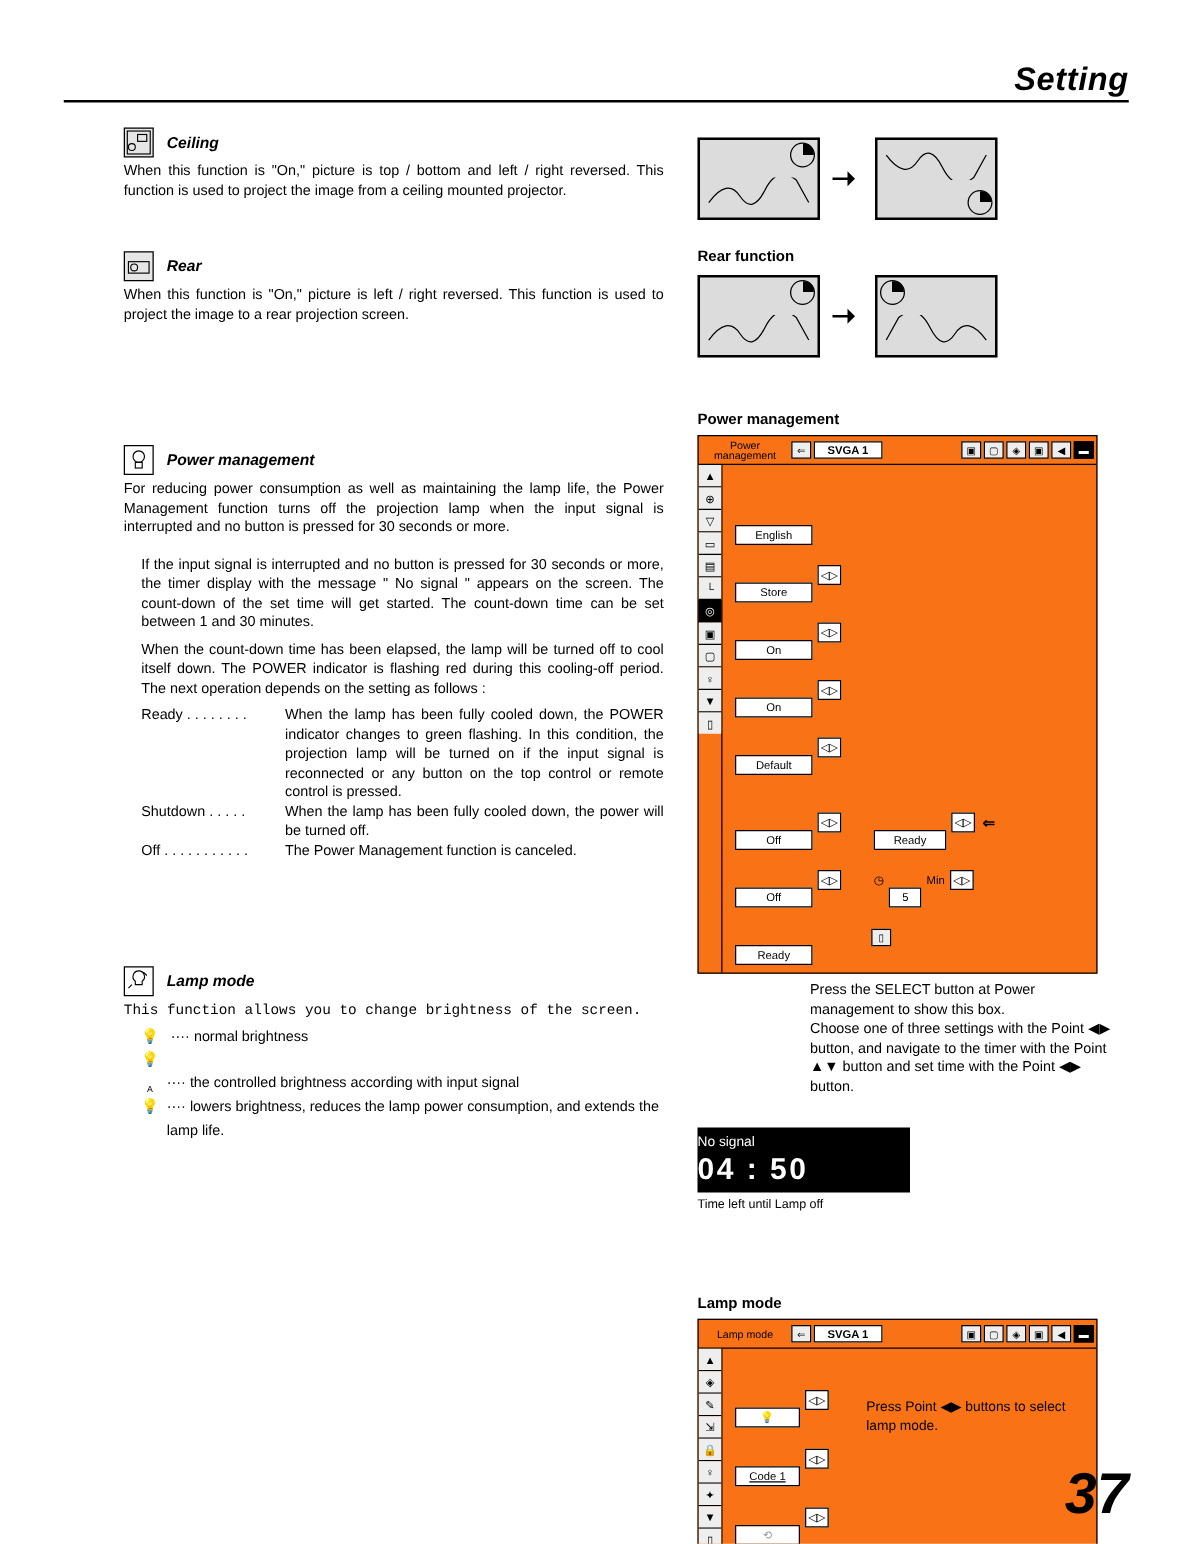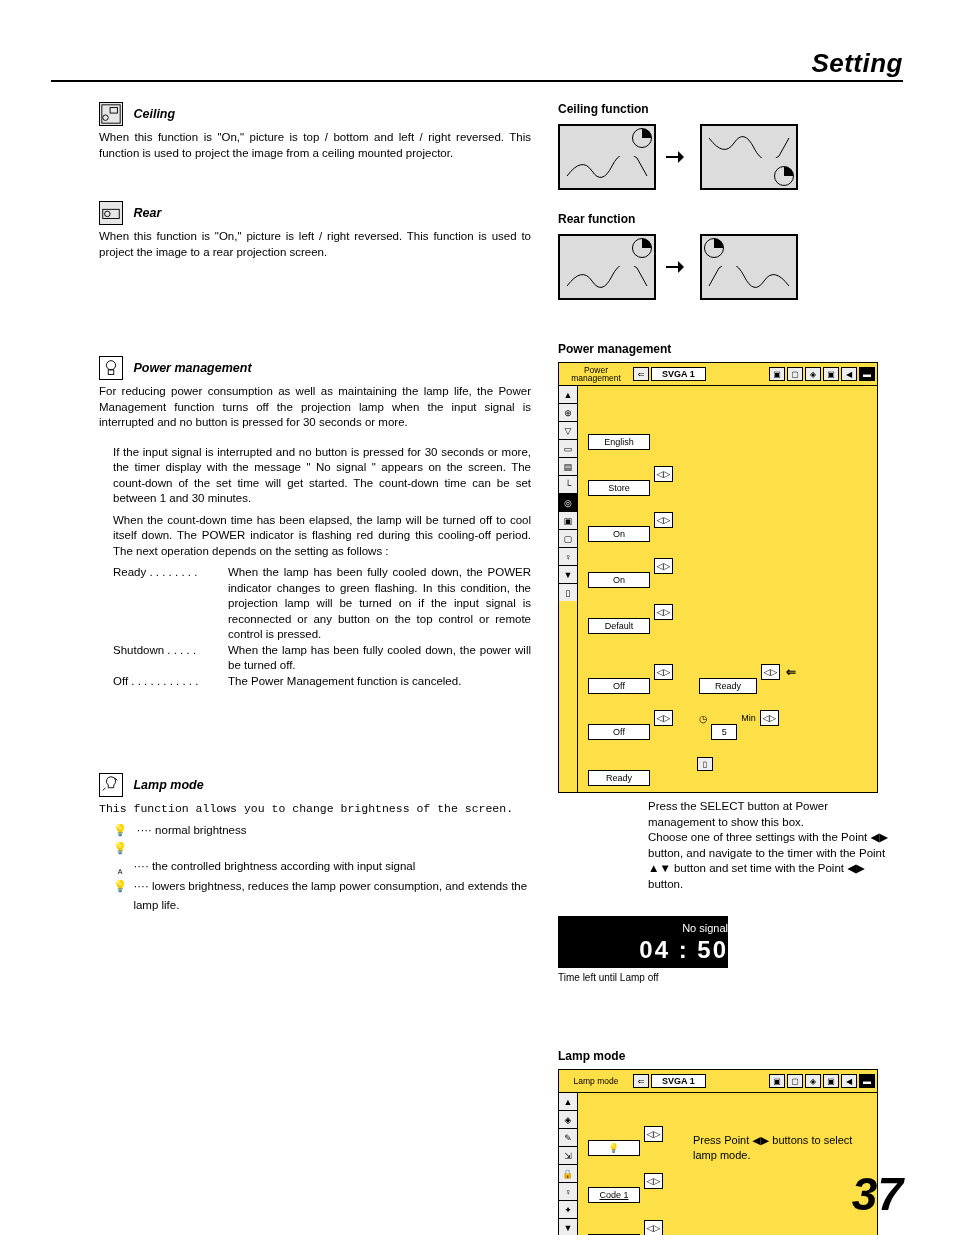--- a/index.html
+++ b/index.html
@@ -115,21 +115,21 @@
   .proj-br { bottom:2px; right:2px; }
   .proj-tl { top:2px; left:2px; }
   .squiggle { position:absolute; left:6px; right:6px; top:30px; }
   .squiggle svg { width:100%; height:26px; }
 
   
   .osd {
     width: 320px;
     border: 1px solid #000;
     box-sizing: border-box;
-    background: #fde047;
+    background: #f97316;
     font-size: 9.5px;
   }
   .osd-hdr {
     display: flex;
     align-items: center;
     border-bottom: 1px solid #000;
     padding: 2px;
     gap: 2px;
     height: 18px;
   }
@@ -173,21 +173,21 @@
   .osd-rows.extra .osd-row { margin:3px 0;}
   .osd-right-panel { margin-left:14px;}
   .left-arrow-glyph { font-size:12px; font-weight:bold; margin-left:2px;}
 
   .caption-text{
     font-size:11.5px; line-height:1.35; margin-top:6px;
   }
 
   
   .nosig {
-    width:170px; background:#000; color:#fff; text-align:right;
+    width:170px; background:#000; color:#fff; text-align:left;
     padding:6px 0 4px 0;
   }
   .nosig .msg{font-size:11px;}
   .nosig .time{font-size:24px; font-weight:bold; letter-spacing:2px; margin-top:2px;}
 
   
   .mode-list .row { display:flex; font-size:11.5px; line-height:1.35; text-align:justify;}
   .mode-list .label { width:115px; flex-shrink:0; white-space:nowrap;}
   .mode-list .desc { flex:1;}
 
@@ -287,21 +287,20 @@
             <span class="lamp-icon">💡</span>
             &nbsp;&nbsp;<span style="flex:1;">···· lowers brightness, reduces the lamp power consumption, and extends the lamp life.</span>
           </div>
         </div>
       </div>
 
     </div>
 
     <div class="right-col">
 
-      <div class="sub-head">Ceiling function</div>
       <div class="diag-group">
         <div class="diag-box">
           <div class="proj proj-tr"></div>
           <div class="squiggle"><svg viewBox="0 0 80 26">
                 <path d="M0 20 Q15 0 25 15 T45 10 T70 2 L80 20" fill="none" stroke="#000"></path>
               </svg></div>
         </div>
         <div class="arrow-right"></div>
         <div class="diag-box">
           <div class="proj proj-br"></div>

